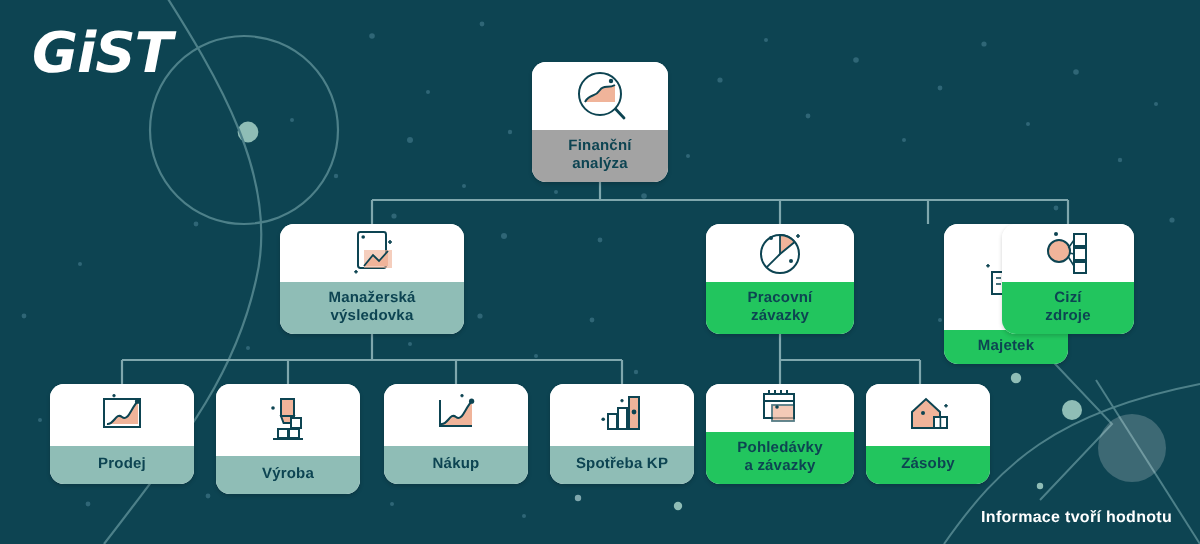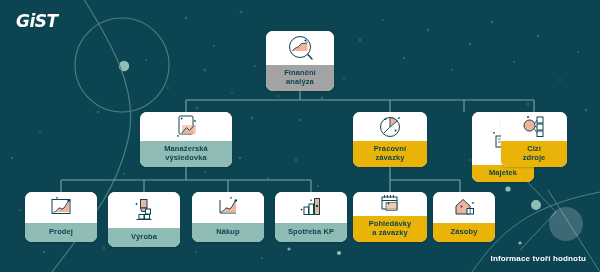--- a/index.html
+++ b/index.html
@@ -28,21 +28,21 @@
 
   
   .logo {
     position: absolute;
     left: 16px;
     top: 13px;
     z-index: 6;
     font-family: "DejaVu Sans", sans-serif;
     font-style: italic;
     font-weight: bold;
-    font-size: 17px;
+    font-size: 28px;
     letter-spacing: -0.5px;
     color: #ffffff;
     line-height: 1;
   }
 
   
   .node {
     position: absolute;
     z-index: 4;
     background: #ffffff;
@@ -69,21 +69,21 @@
     color: #0d4452;
     line-height: 1.28;
     padding: 4px 2px 5px;
     letter-spacing: 0.1px;
   }
   .node.two-line .cap { padding: 3px 2px 4px; }
 
   
   .cap.tan   { background: #a3a3a3; }
   .cap.sage  { background: #8fbdb6; }
-  .cap.olive { background: #eab308; }
+  .cap.olive { background: #22c55e; }
 
   
   .tagline {
     position: absolute;
     right: 14px;
     bottom: 9px;
     z-index: 6;
     color: #ffffff;
     font-size: 8px;
     font-weight: bold;

